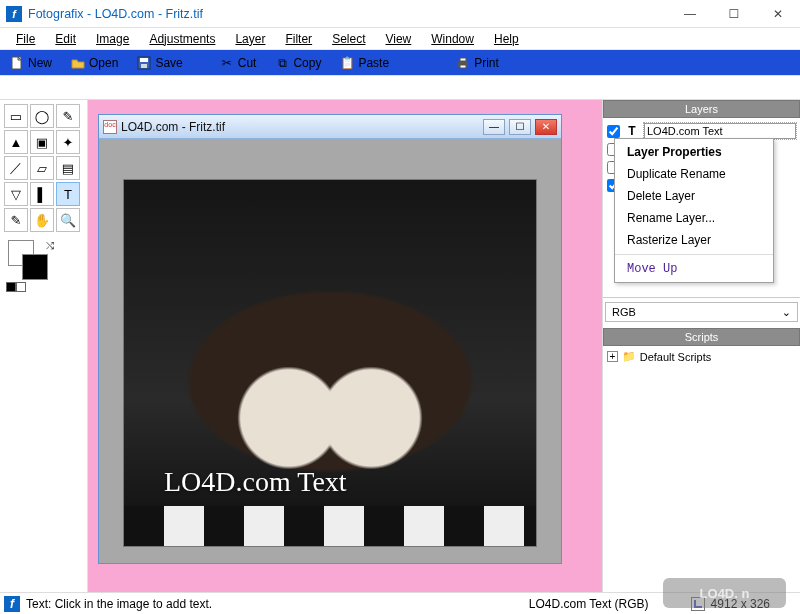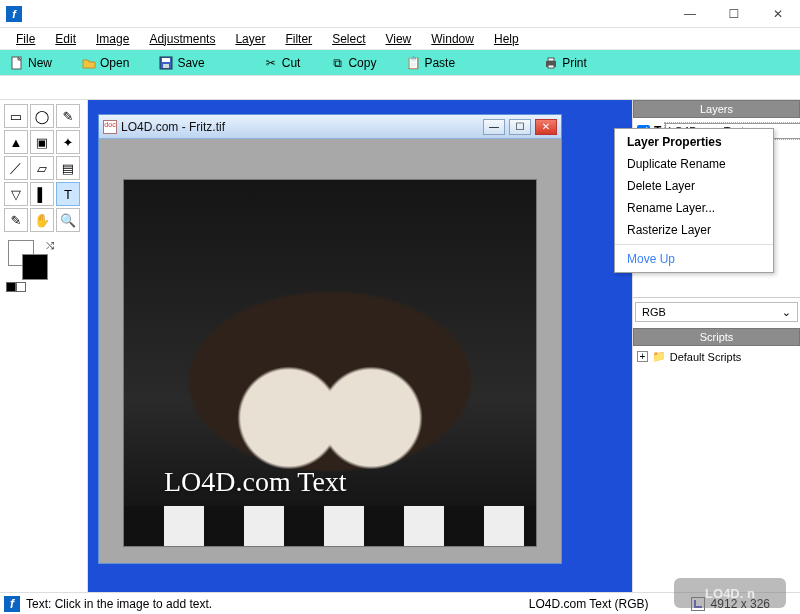--- a/index.html
+++ b/index.html
@@ -50,25 +50,25 @@
     background: #fff;
     display: flex;
     align-items: center;
     padding: 0 8px;
     gap: 4px;
     border-bottom: 1px solid #e8e8e8;
   }
   .menuitem { padding: 2px 8px; text-decoration: underline; }
   .toolbar {
     height: 26px;
-    background: #5eead4;
+    background: #1d4ed8;
     display: flex;
     align-items: center;
     padding: 0 4px;
-    gap: 19px;
+    gap: 8px;
     border-bottom: 1px solid #e0e0e0;
   }
   .tb-btn {
     height: 22px;
     padding: 0 4px;
     display: flex;
     align-items: center;
     gap: 3px;
     border: 1px solid transparent;
   }
@@ -109,21 +109,21 @@
     position: relative; width:44px; height:44px; margin:6px 0 0 4px;
   }
   .cw-a { position:absolute; width:26px; height:26px; background:#fff; border:1px solid #888; top:0; left:0; }
   .cw-b { position:absolute; width:26px; height:26px; background:#000; border:1px solid #888; top:14px; left:14px; }
   .cw-swap { position:absolute; top:0; right:-2px; font-size:10px; }
   .cw-mini { position:absolute; bottom:-8px; left:-2px; display:flex; }
   .cw-mini div { width:10px; height:10px; border:1px solid #666;}
   .mdi {
     flex:1;
     position:relative;
-    background:#1d4ed8;
+    background:#f9a8d4;
   }
   .docwin {
     position:absolute;
     top:14px; left:10px;
     width:464px; height:450px;
     border:1px solid #5f93d4;
     background:#a8a8a8;
     display:flex; flex-direction:column;
   }
   .doc-tb {
@@ -163,21 +163,21 @@
     content:"";
     position:absolute; bottom:0; left:0; right:0; height:40px;
     background:repeating-linear-gradient(90deg,#111 0 40px,#eee 40px 80px);
   }
   .wm {
     position:absolute; left:40px; bottom:48px;
     color:#fff; font-size:28px; font-family:Georgia,serif;
     text-shadow:0 1px 3px rgba(0,0,0,.6);
   }
   .sidepanel {
-    width:168px;
+    width:198px;
     background:#fff;
     border-left:1px solid #ddd;
     display:flex; flex-direction:column;
   }
   .panel-head {
     background:#8c8c8c;
     color:#fff;
     text-align:center;
     font-size:11px;
     padding:2px 0;
@@ -224,50 +224,51 @@
     border-top:1px solid #ddd;
     display:flex; align-items:center; gap:6px;
     padding:0 4px;
     font-size:12px;
   }
   .status .appicon { width:16px; height:16px; background:#0a66c2; color:#fff; font-style:italic; font-weight:bold; text-align:center; line-height:16px;}
   .status .dim-ico { margin-left:auto; width:14px; height:14px; border:1px solid #777; position:relative;}
   .status .dim-ico::before{content:"";position:absolute;inset:2px;border-left:2px solid #55c;border-bottom:2px solid #55c;}
   .ctx {
     position:absolute;
-    top:128px; left:614px;
+    top:138px; left:614px;
     width:160px;
     background:#fff;
     border:1px solid #a0a0a0;
     box-shadow:2px 2px 4px rgba(0,0,0,.2);
     padding:2px 0;
     z-index:50;
   }
   .ctx-item {
     padding:4px 12px;
     font-size:12px;
   }
   .ctx-sep { height:1px; background:#ddd; margin:3px 0;}
-  .ctx-item.disabled { color:#3b82f6;}
+  .ctx-item.disabled { color:#4c1d95;font-family:Liberation Mono, monospace;}
   .lo4d-badge{
     position:absolute; right:14px; bottom:6px;
-    width:112px; height:30px;
+    width:123px; height:30px;
     background:rgba(120,120,120,.5);
     color:rgba(255,255,255,.7);
     font-size:13px; font-weight:600;
     display:flex; align-items:center; justify-content:center;
     border-radius:6px;
     pointer-events:none;
   }
 </style>
 </head>
 <body>
 
 <div class="titlebar">
   <div class="appicon">f</div>
+  <div class="title">Fotografix - LO4D.com - Fritz.tif</div>
   <div class="winctl">
     <div class="winbtn">—</div>
     <div class="winbtn">☐</div>
     <div class="winbtn">✕</div>
   </div>
 </div>
 
 <div class="menubar">
   <div class="menuitem">File</div>
   <div class="menuitem">Edit</div>

